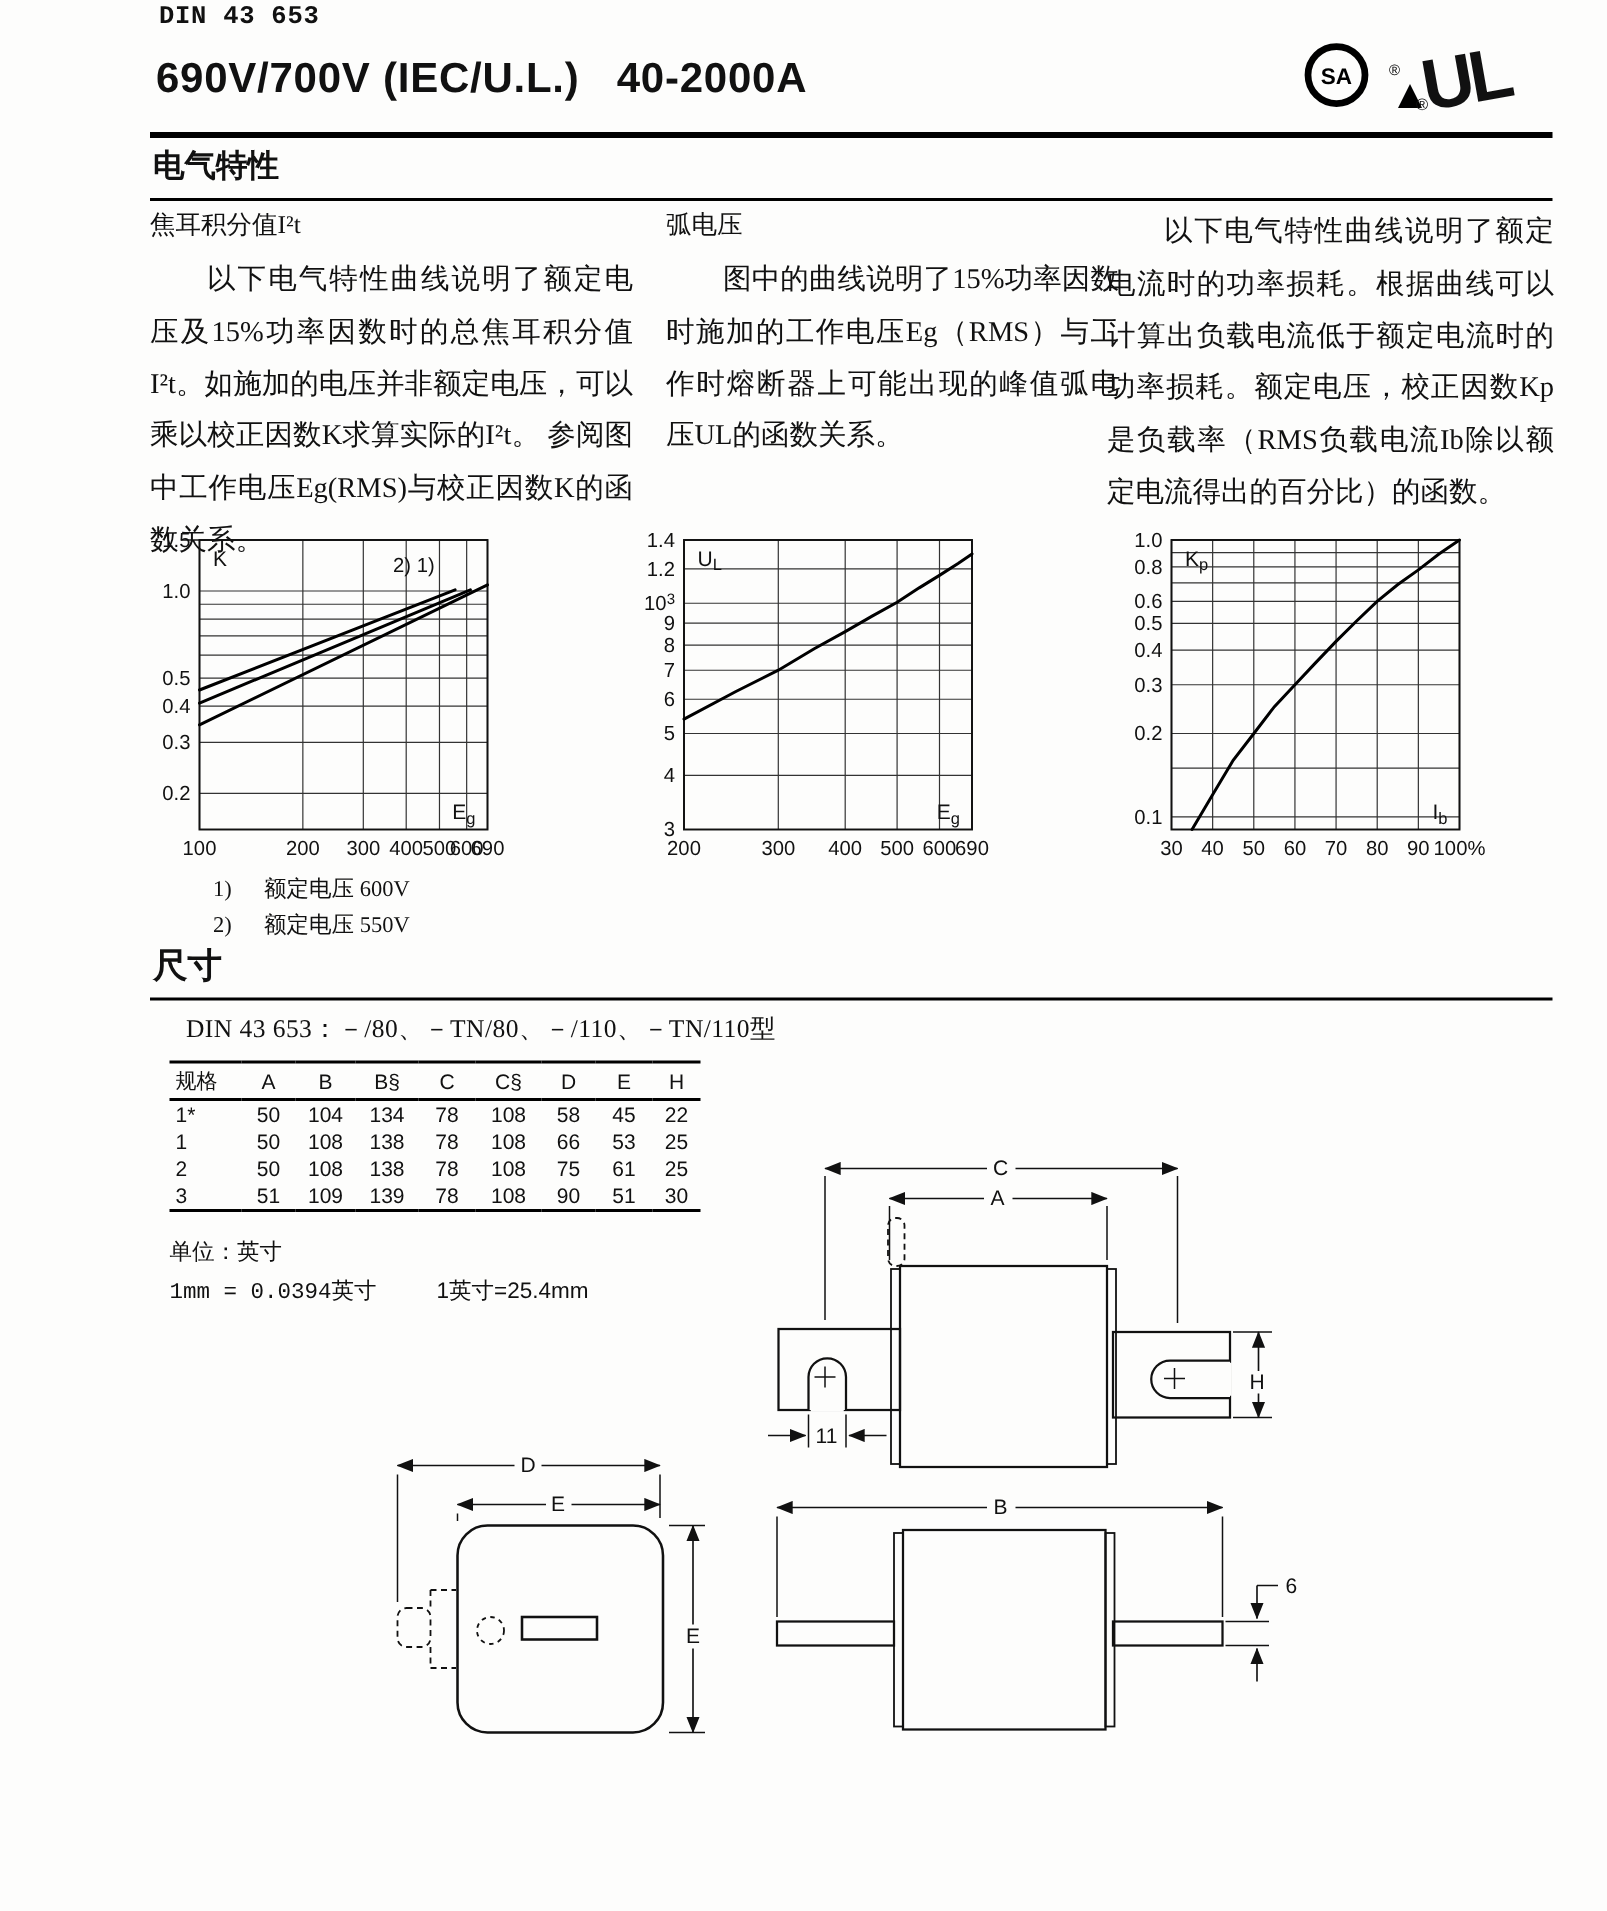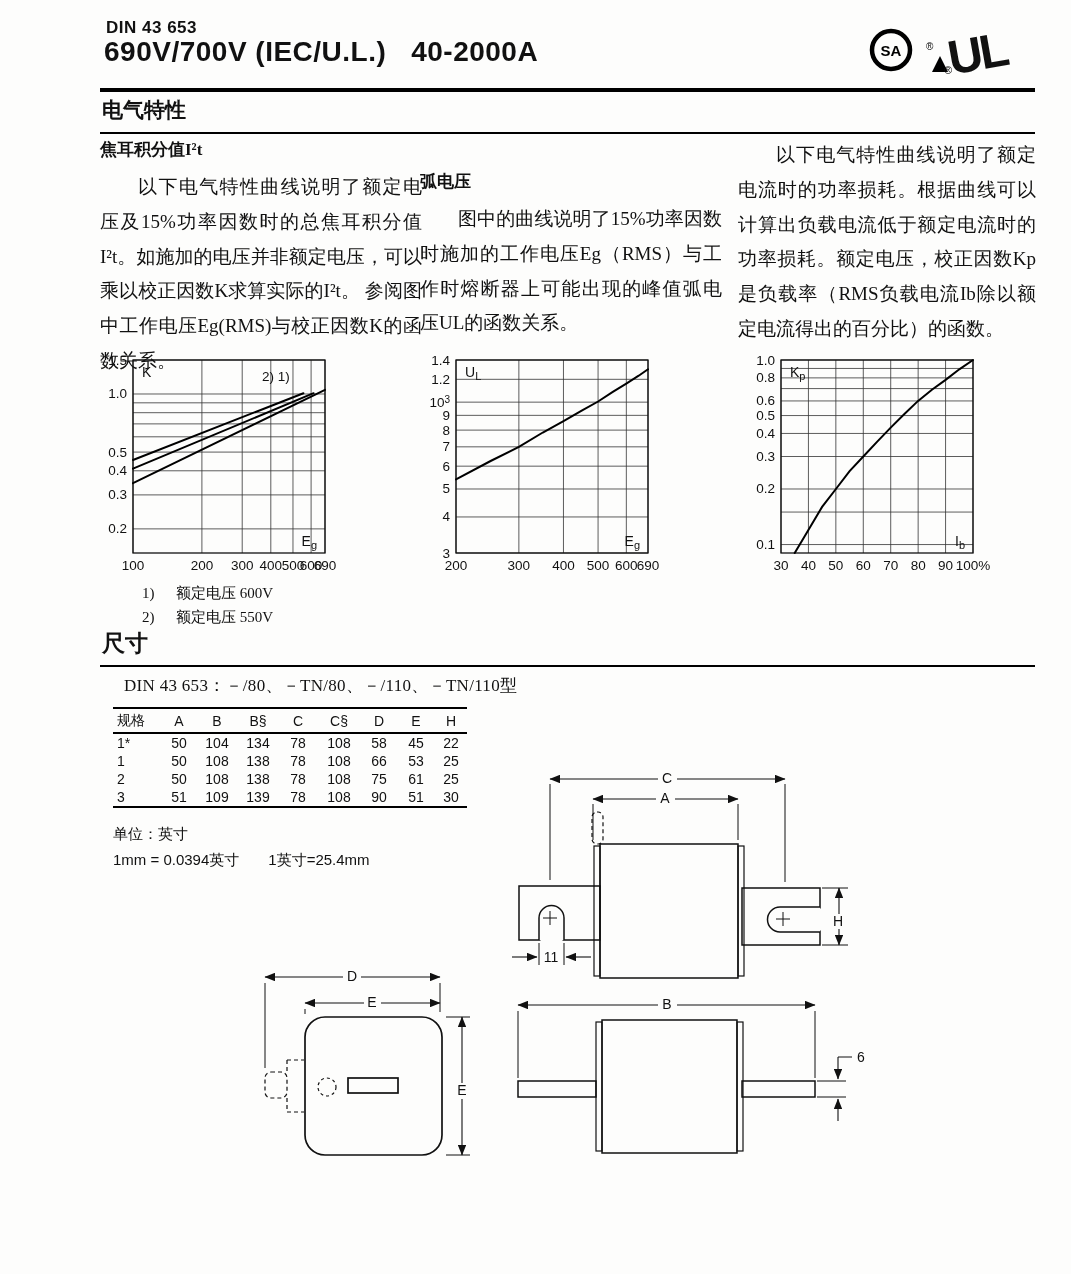--- a/index.html
+++ b/index.html
@@ -1,47 +1,47 @@
 <!DOCTYPE html>
 <html><head>
 <meta charset="utf-8">
 <style>
   html,body{margin:0;padding:0;}
   body{width:1071px;height:1274px;position:relative;background:#fdfdfc;color:#111;
        font-family:"Liberation Serif",serif;overflow:hidden;}
   .abs{position:absolute;}
   .rule{position:absolute;background:#000;}
-  #din-standard{left:106px;top:18px;font-family:Liberation Sans, sans-serif;font-weight:bold;font-size:17px;letter-spacing:.5px;}
+  #din-standard{left:106px;top:2px;font-family:Liberation Mono, monospace;font-weight:bold;font-size:17px;letter-spacing:.5px;}
   #page-title{left:104px;top:36px;font-family:"Liberation Sans",sans-serif;font-weight:bold;font-size:28px;white-space:pre;letter-spacing:.5px;text-align:right;}
   #csa-logo{left:866px;top:24px;}
   #ul-logo{left:948px;top:26px;font-family:"Liberation Sans",sans-serif;font-weight:900;font-size:48px;letter-spacing:-3px;transform:rotate(-10deg);}
   #ul-reg{left:944px;top:64px;font-size:11px;font-family:"Liberation Sans",sans-serif;}
   .sec-head{position:absolute;font-weight:bold;}
   #sec-electrical{left:102px;top:96px;font-size:21px;}
   #sec-dimensions{left:102px;top:628px;font-size:23px;}
   .col{position:absolute;top:138px;}
-  .col h3{margin:0 0 9px 0;font-size:17px;font-weight:bold;}
+  .col h3{margin:0 0 9px 0;font-size:17px;font-weight:normal;}
   .col p{margin:0;font-size:19px;line-height:1.83;text-align:justify;text-indent:2em;}
   #col-1{left:100px;width:322px;}
-  #col-2{left:420px;width:302px;margin-top:32px;}
+  #col-2{left:444px;width:302px;}
   #col-3{left:738px;width:298px;}
   .chart{position:absolute;top:345px;}
   .chart text{font-family:"Liberation Sans",sans-serif;fill:#111;}
   #footnotes{left:142px;top:581px;font-size:15px;line-height:24px;}
   .fn-marker{display:inline-block;width:34px;}
   #din-types{left:124px;top:674px;font-size:17px;letter-spacing:.3px;}
   #dim-table{position:absolute;left:113px;top:707px;border-collapse:collapse;
              font-family:"Liberation Sans",sans-serif;font-size:14px;
              border-top:2px solid #000;border-bottom:2px solid #000;}
   #dim-table th{font-weight:normal;border-bottom:2px solid #000;padding:3px 0 2px;text-align:center;}
   #dim-table td{padding:1px 0;text-align:center;}
   #dim-table th:first-child,#dim-table td:first-child{text-align:left;padding-left:4px;}
   #units-line{left:113px;top:825px;font-size:15px;}
   #conversion-line{left:113px;top:851px;font-family:"Liberation Sans",sans-serif;font-size:15px;}
-  #conv-mm{margin-right:29px;}
+  #conv-mm{margin-right:40px;font-family:Liberation Mono, monospace;}
   #drawings text{font-family:"Liberation Sans",sans-serif;font-size:14px;fill:#111;}
 </style>
 </head>
 <body>
 
 <div class="abs" id="din-standard">DIN 43 653</div>
 <div class="abs" id="page-title">690V/700V (IEC/U.L.)   40-2000A</div>
 
 <svg class="abs" id="csa-logo" width="92" height="56">
   <circle cx="25" cy="26" r="19" fill="none" stroke="#000" stroke-width="4.5"></circle>

